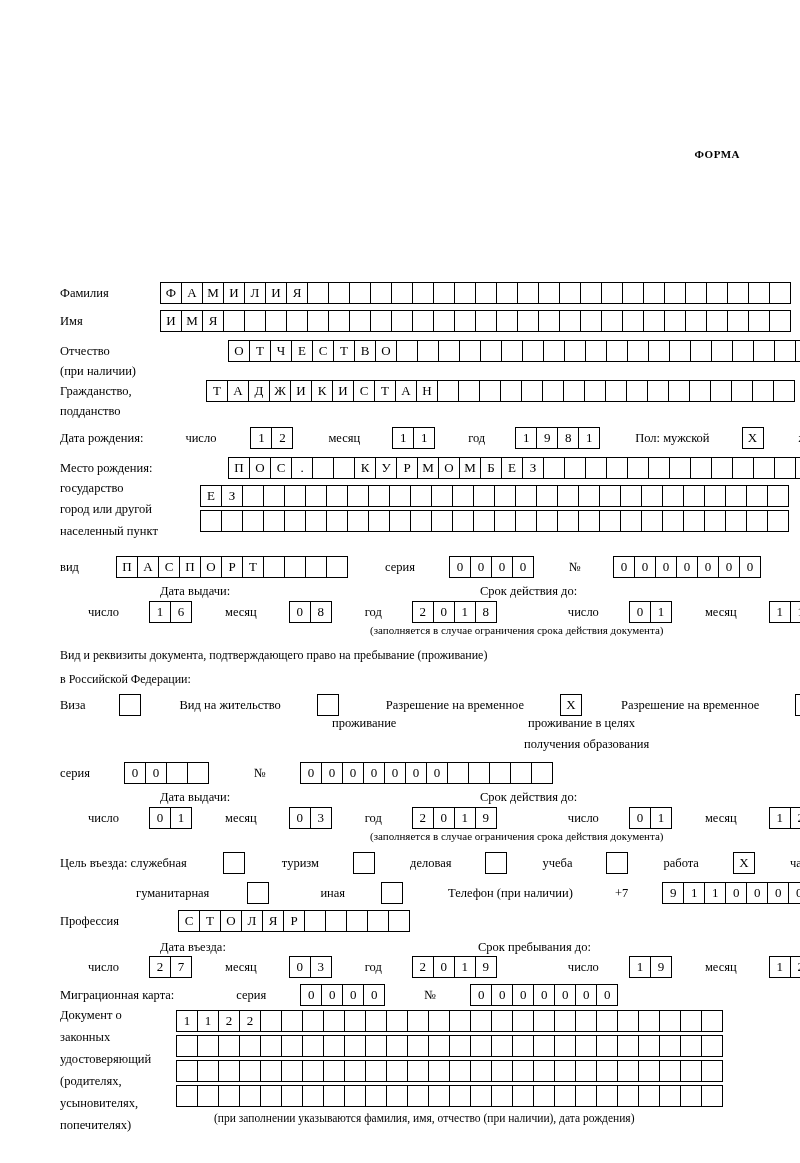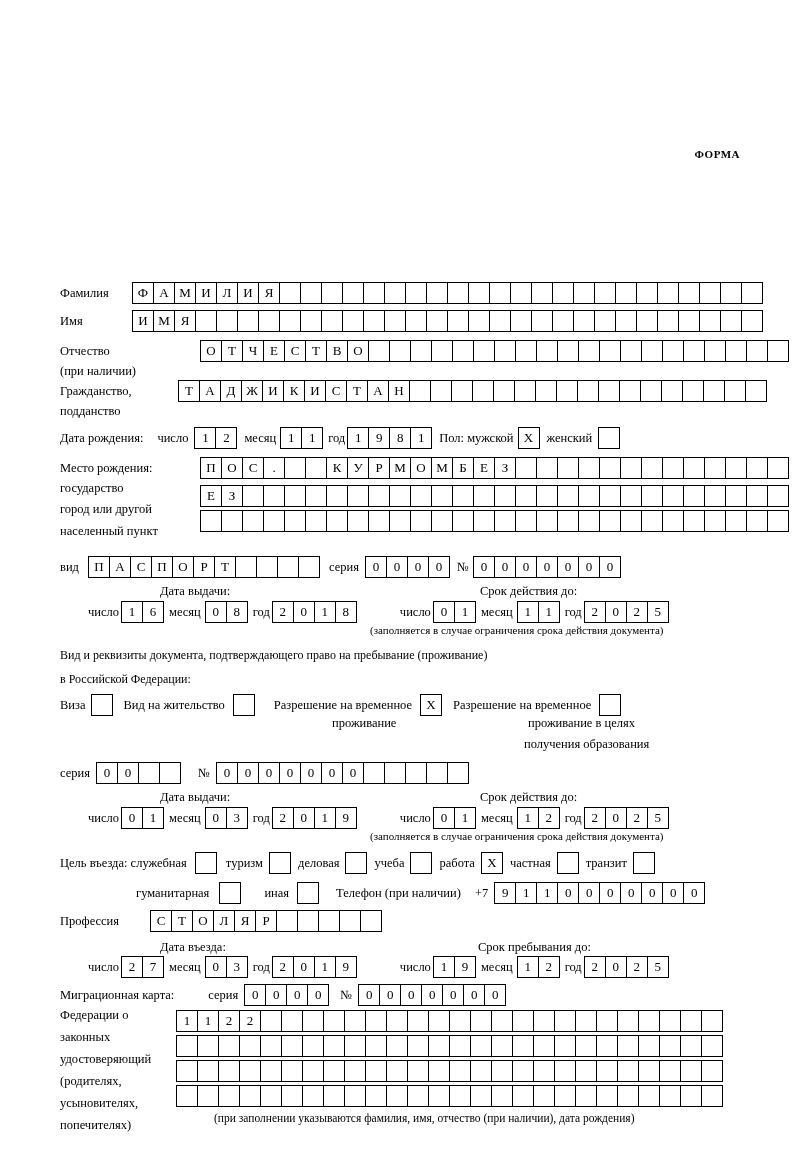--- a/index.html
+++ b/index.html
@@ -15,21 +15,21 @@
   
   .hdr{position:absolute;top:38px;right:60px;width:220px;text-align:left;font-size:12.5px;line-height:15px;}
   .hdr .small{font-size:11.5px;line-height:14px;margin-top:8px;}
   .forma{position:absolute;top:148px;right:60px;font-weight:bold;font-size:11px;letter-spacing:.5px;}
 
   .title{position:absolute;top:182px;left:0;width:800px;text-align:center;font-weight:bold;font-size:13.5px;line-height:20px;}
   .title .u{display:inline-block;border-bottom:1px solid #000;width:60px;}
   .sect1{position:absolute;top:240px;left:0;width:800px;text-align:center;font-weight:bold;font-size:12.5px;}
 
   
-  .row{position:absolute;display:flex;align-items:center;}
+  .row{position:absolute;display:flex;align-items:center;gap:28px;}
   .lbl{font-size:12.5px;white-space:nowrap;}
   .lbl.b{font-weight:bold;}
 
   
   .boxes{display:flex;}
   .bx{
     width:22px;height:22px;
     border:1px solid #000;
     margin-right:-1px;
     font-size:13px;
@@ -617,21 +617,21 @@
         <div class="bx">0</div>
         <div class="bx">0</div>
         <div class="bx">0</div>
         <div class="bx">0</div>
         <div class="bx">0</div>
         <div class="bx">0</div>
         <div class="bx">0</div>
       </div>
   </div>
 
-  <div class="lbl" style="position:absolute;top:1008px;left:60px;">Федерации о</div>
+  <div class="lbl" style="position:absolute;top:1008px;left:60px;">Документ о</div>
   <div class="lbl" style="position:absolute;top:1030px;left:60px;">законных</div>
   <div class="lbl" style="position:absolute;top:1052px;left:60px;">удостоверяющий</div>
   <div class="lbl" style="position:absolute;top:1074px;left:60px;">(родителях,</div>
   <div class="lbl" style="position:absolute;top:1096px;left:60px;">усыновителях,</div>
   <div class="lbl" style="position:absolute;top:1118px;left:60px;">попечителях)</div>
 
   <div class="row" style="top:1010px;left:176px;">
     <div class="boxes">
         <div class="bx">1</div>
         <div class="bx">1</div>

